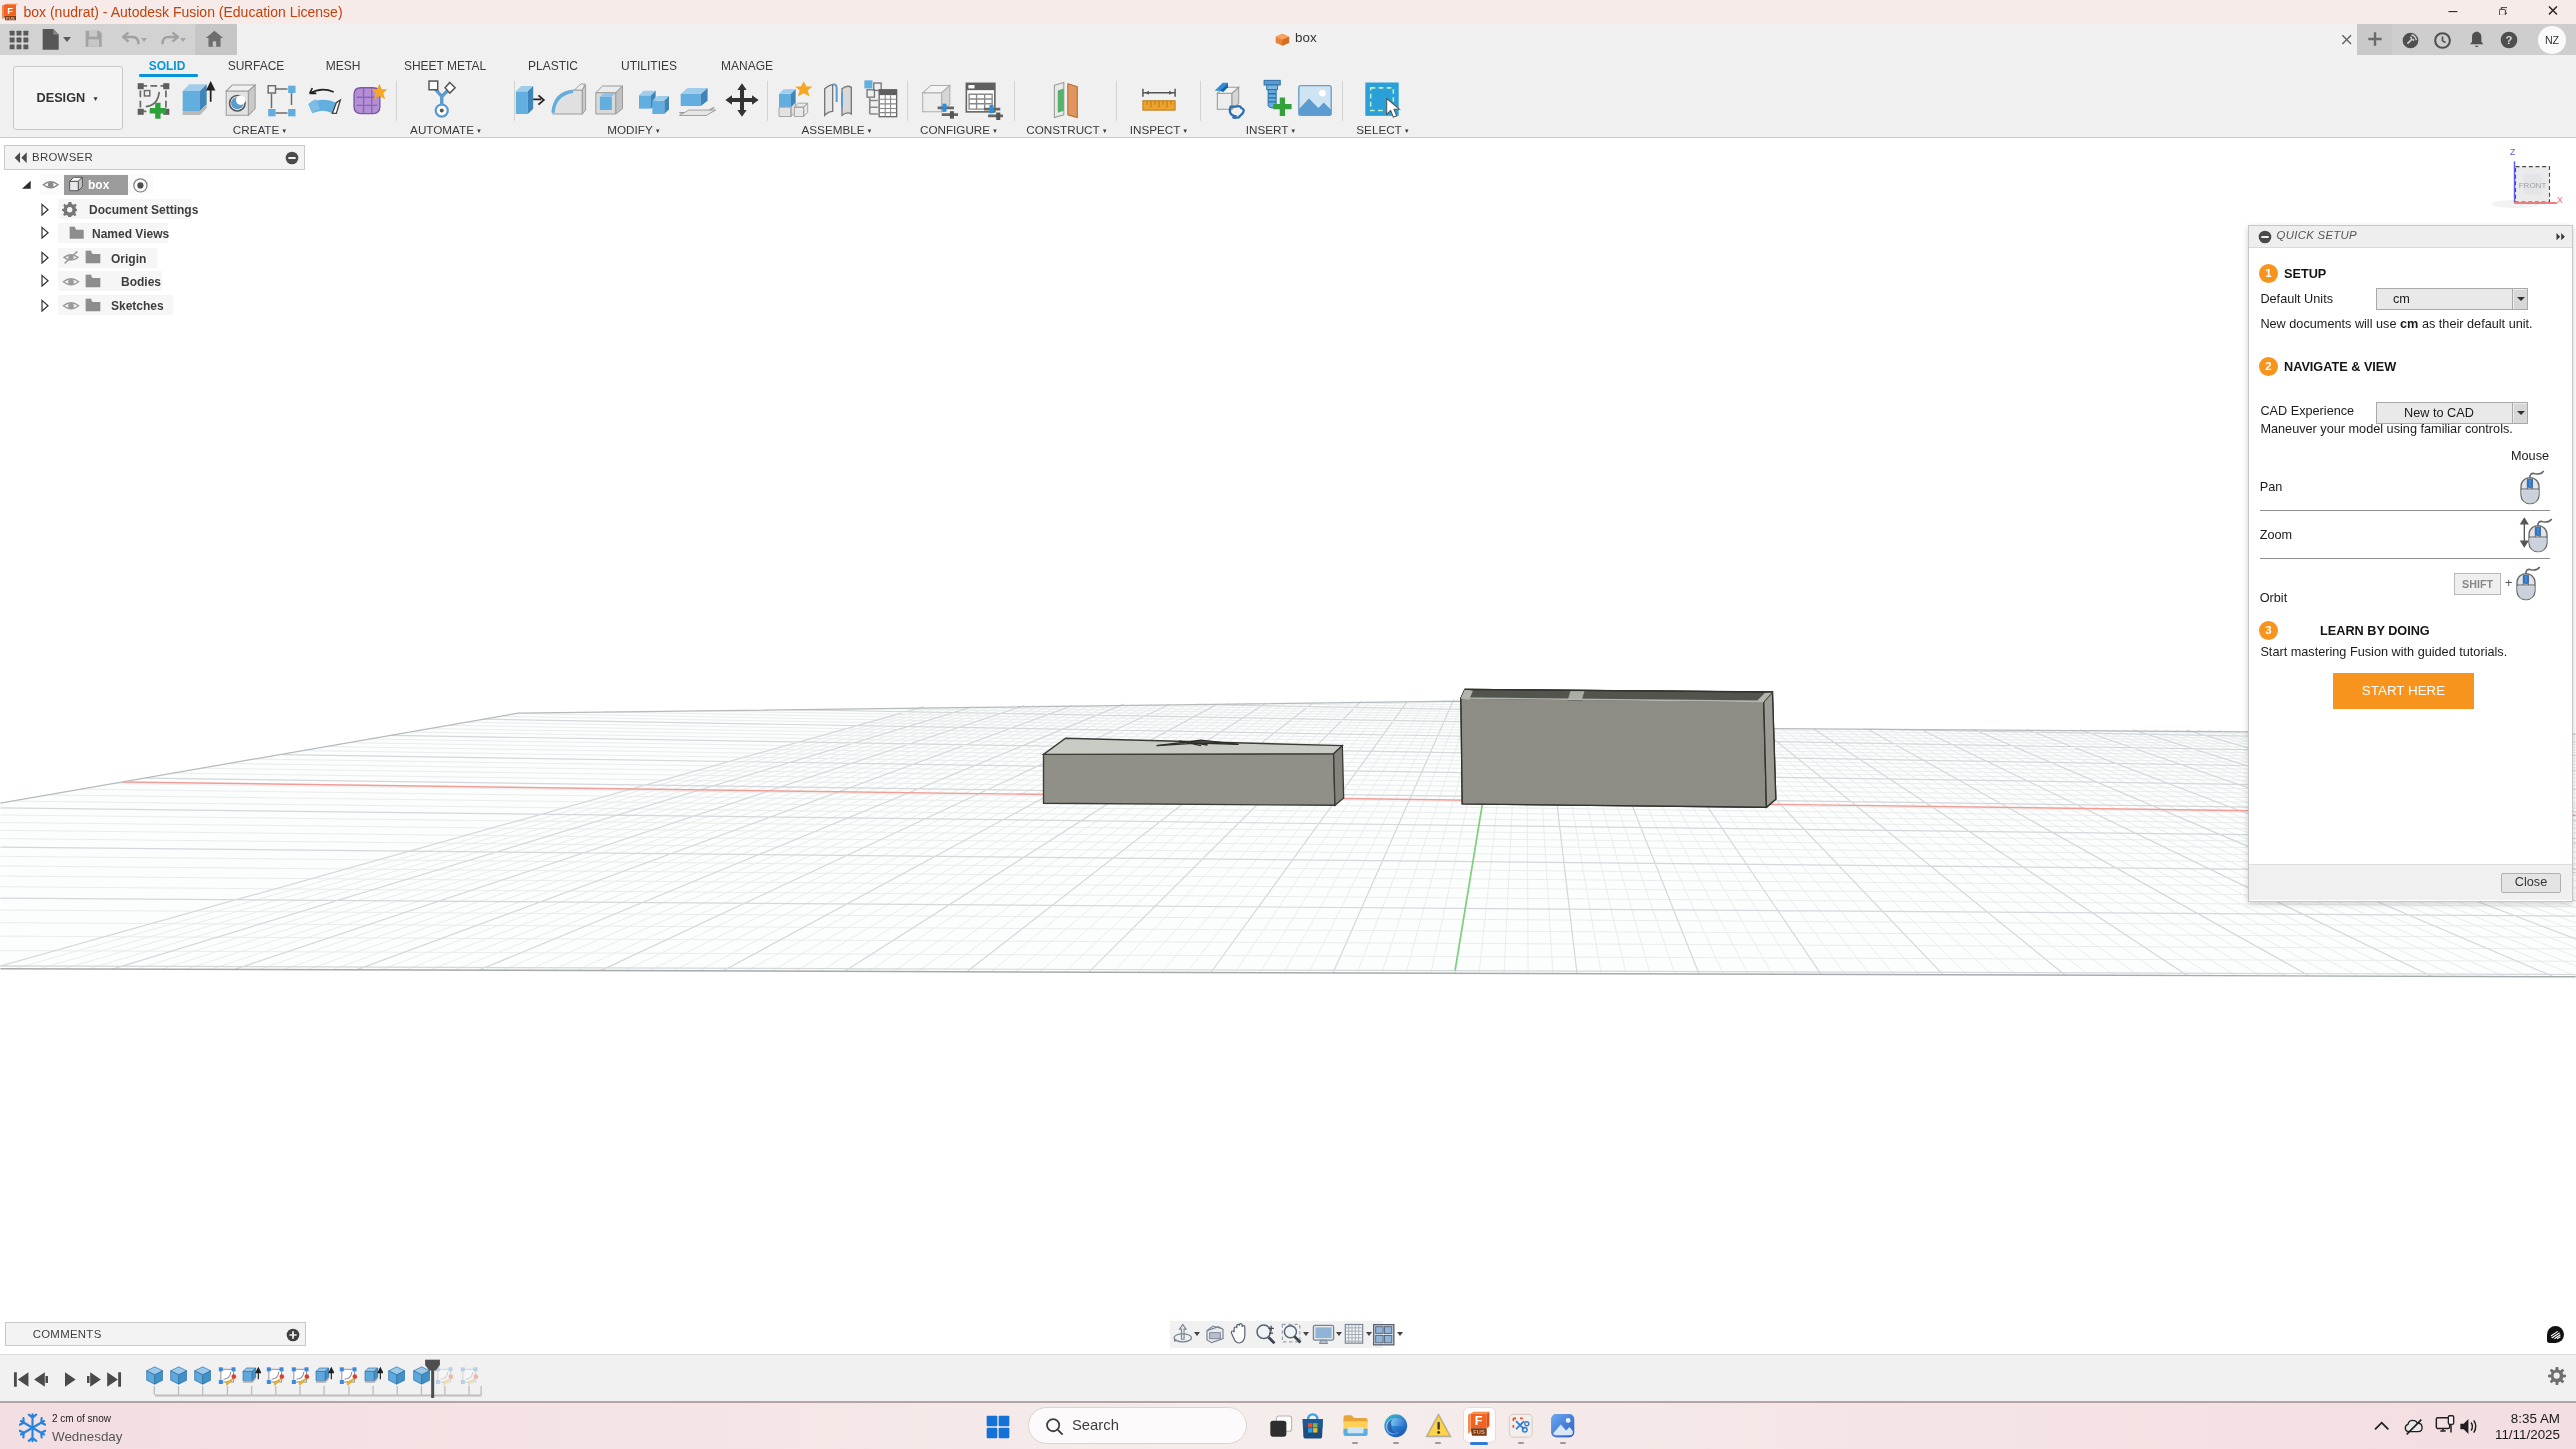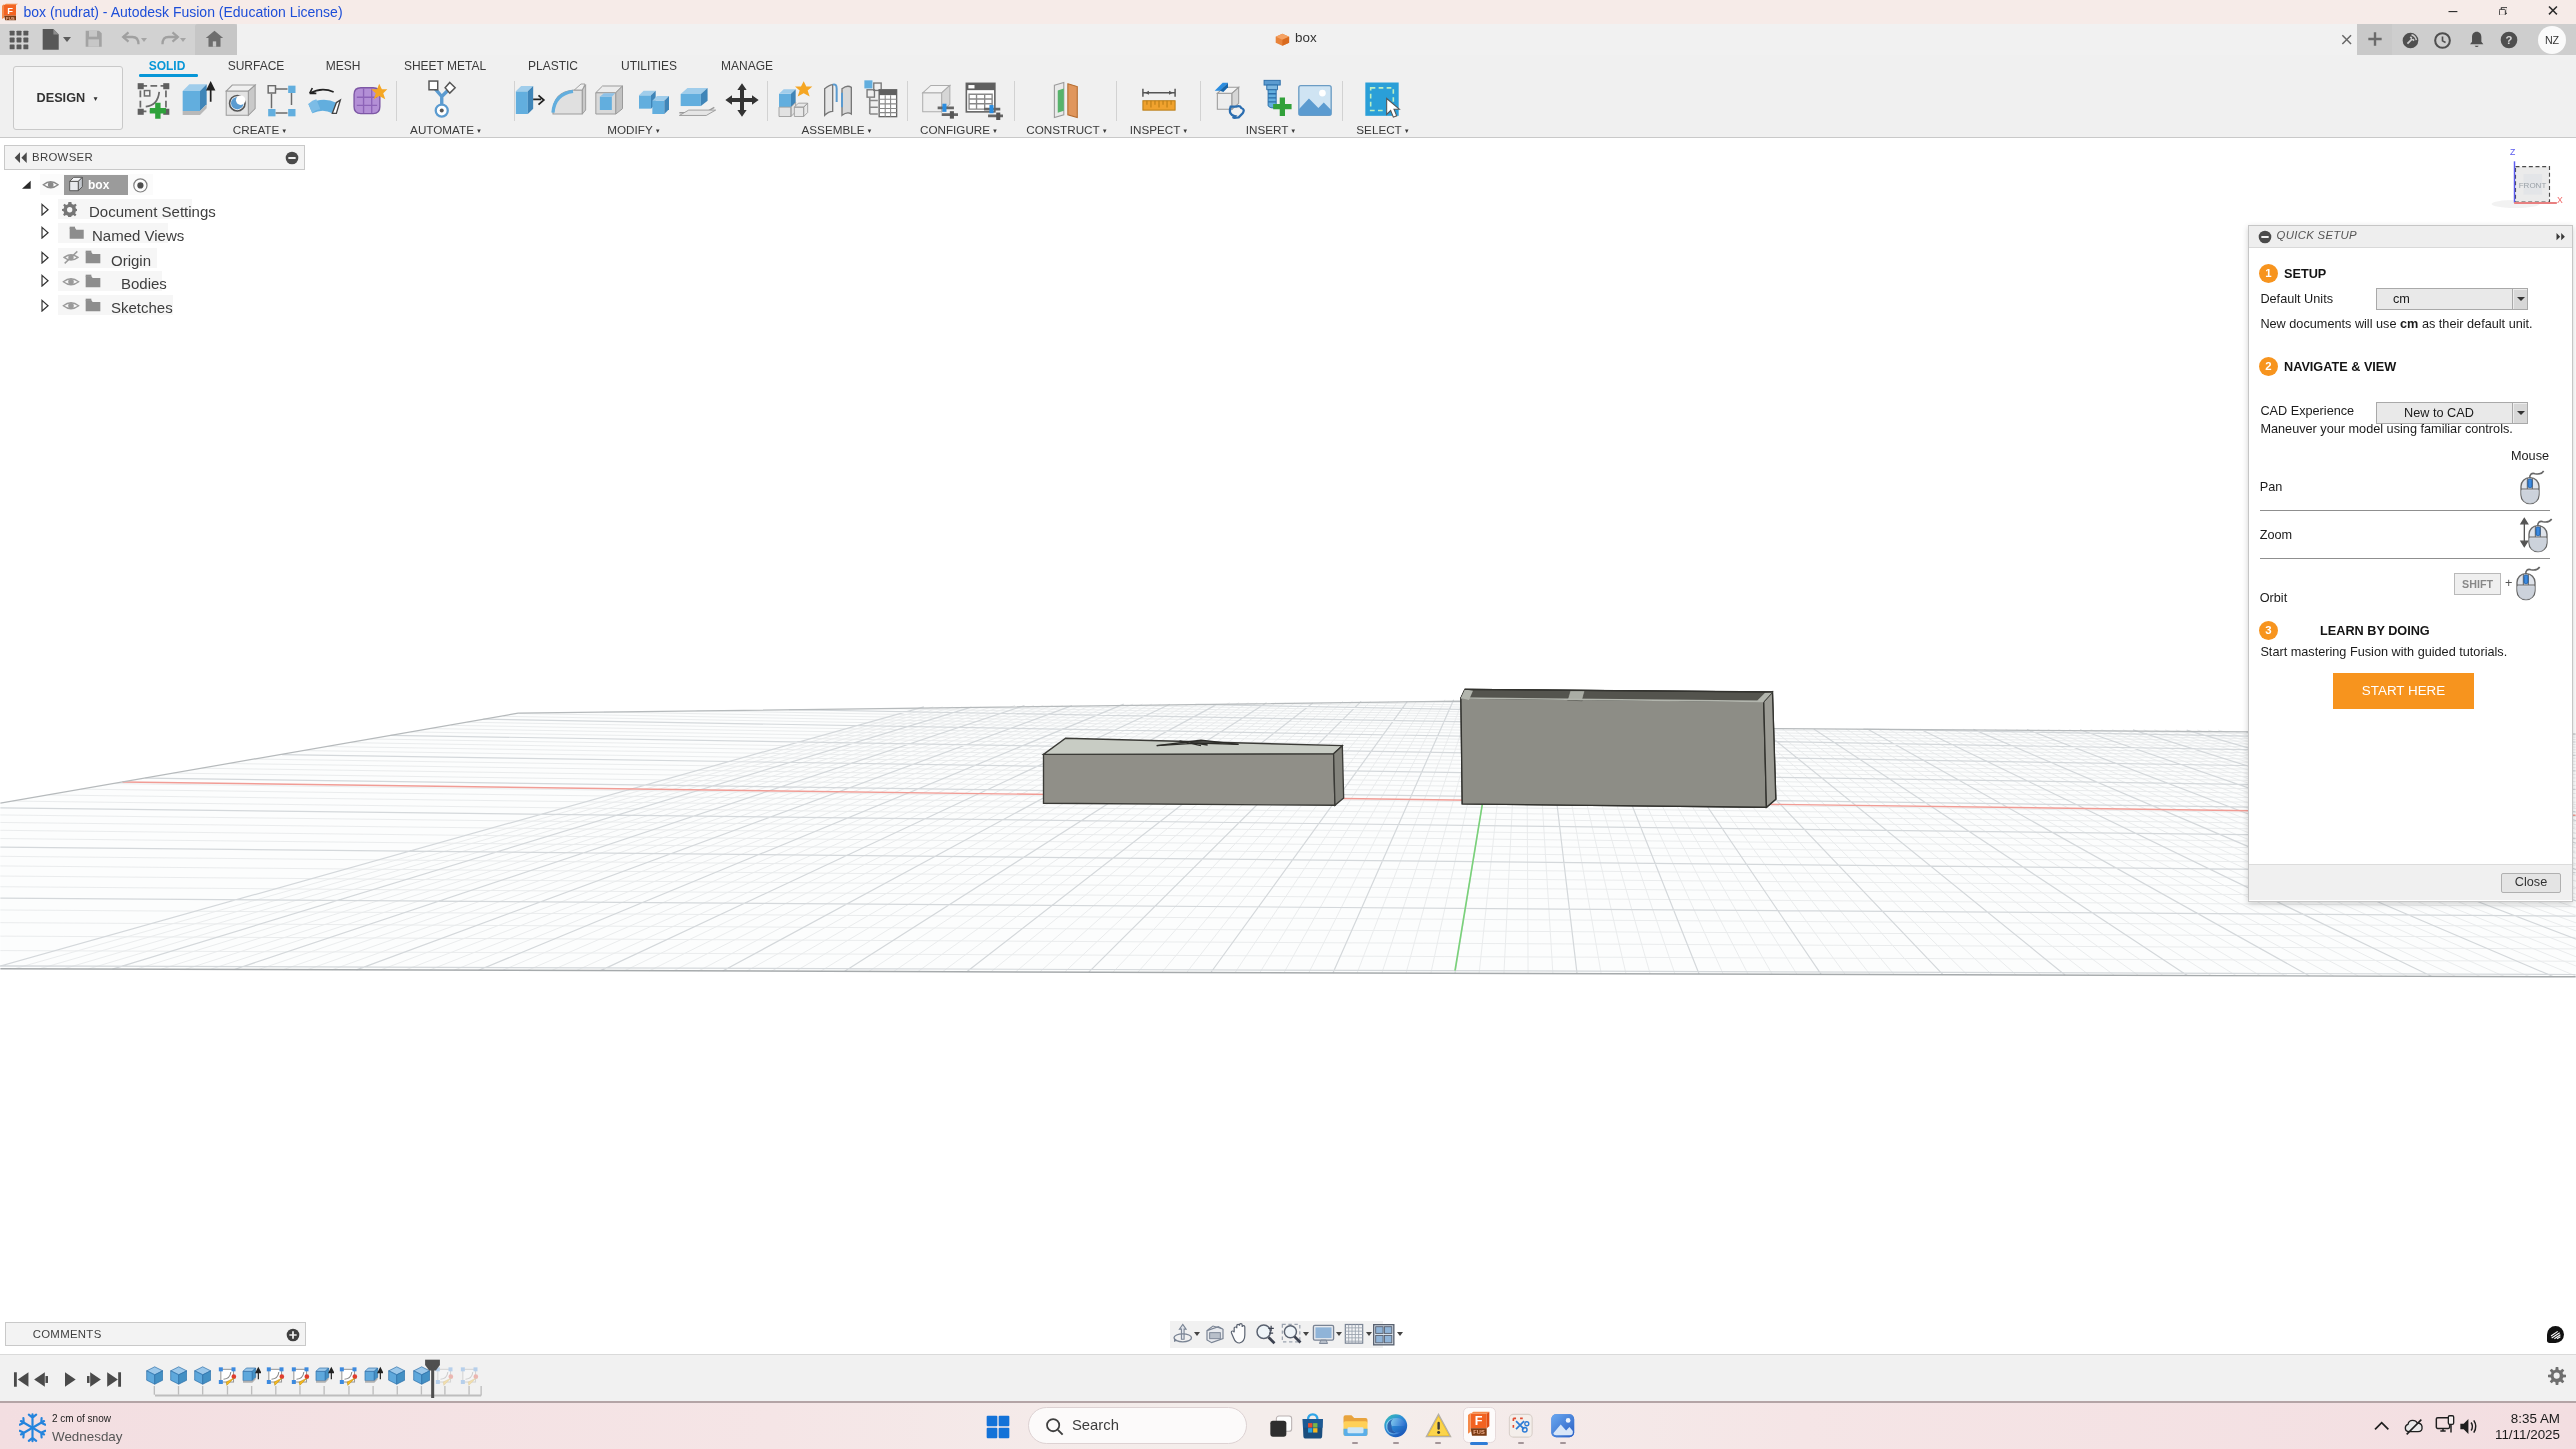--- a/index.html
+++ b/index.html
@@ -1,40 +1,40 @@
 <!DOCTYPE html>
 <html style="font-size:10.7px"><head>
 <meta charset="utf-8">
 <style>
   * { margin:0; padding:0; box-sizing:border-box; }
   html,body { width:2576px; height:1449px; overflow:hidden; background:#fff;
     font-family:"Liberation Sans", sans-serif; }
   .abs { position:absolute; }
   #titlebar { position:absolute; left:0; top:0; width:2576px; height:23.5px; background:#f6ebe8; }
-  #titlebar .title { position:absolute; left:23.5px; top:2.7px; font-size:14px; color:#1d4ed8; line-height:18px; }
+  #titlebar .title { position:absolute; left:23.5px; top:2.7px; font-size:14px; color:#c2410c; line-height:18px; }
   .winbtn { position:absolute; top:0; width:34px; height:23px; color:#2a2a2a; font-size:14px;
     text-align:center; line-height:21.5px; }
   #qat { position:absolute; left:0; top:23.5px; width:2576px; height:32px; background:#d2d2d2; }
   #docstrip { position:absolute; left:237px; top:23.5px; width:2120px; height:32px; background:#f1f1f1; }
   #hometab { position:absolute; left:195px; top:24px; width:42px; height:31px; background:#c6c6c6; border-radius:2.7px 2.7px 0 0; }
   #plustile { position:absolute; left:2357px; top:23.5px; width:36px; height:32px; background:#c9c9c9; border-radius:0 0 2.7px 2.7px; }
   #appicons { position:absolute; left:2392px; top:23.5px; width:184px; height:32px; background:#cecece; }
   #ribbon { position:absolute; left:0; top:55px; width:2576px; height:83px; background:#f0f0f0;
     border-bottom:0.7px solid #c9c9c9; }
   .rtab { position:absolute; top:59px; height:14.8px; font-size:12px; color:#3a3a3a; transform:translateX(-50%); white-space:nowrap; }
   .rtab.active { color:#0696d7; font-weight:bold; }
   .rsep { position:absolute; top:81px; height:40px; width:0.7px; background:#d2d2d2; }
   .rlabel { position:absolute; top:123px; height:13.4px; font-size:11.7px; color:#3a3a3a; transform:translateX(-50%); white-space:nowrap; }
   .rlabel .dn { font-size:6px; position:relative; top:-1.3px; margin-left:2px; }
   #design { position:absolute; left:12.7px; top:66px; width:110px; height:64px; background:#f4f4f4;
     border:1.3px solid #c9c9c9; border-radius:3px; }
   #canvas { position:absolute; left:0; top:138px; width:2576px; height:1216px; background:#fff; overflow:hidden; }
   .panelhdr { background:#f3f3f3; border:1.3px solid #c9c9c9; color:#3e3e3e; font-size:11.4px; letter-spacing:0.3px; }
   .treerow { position:absolute; background:#f6f6f6; }
-  .treetext { font-size:15px; color:#3e3e3e; }
+  .treetext { font-size:12px; color:#3e3e3e;font-weight:bold; }
   #quicksetup { position:absolute; left:2248px; top:225px; width:325px; height:677px; background:#fff;
     border:1.3px solid #c6c6c6; box-shadow:0 2px 6px rgba(0,0,0,0.18); }
   #qshead { position:absolute; left:0; top:0; width:323px; height:22px; background:#eeeeee; border-bottom:1.3px solid #d9d9d9;font-style:italic; }
   .qnum { position:absolute; width:19px; height:19px; border-radius:50%; background:#f7941e; color:#fff;
     font-weight:bold; font-size:11.4px; text-align:center; line-height:19px; }
   .qh { position:absolute; font-size:12.7px; font-weight:bold; color:#141414; }
   .qt { position:absolute; font-size:12.7px; color:#1b1b1b; }
   .dropdown { position:absolute; width:152px; height:21.5px; background:#e9e9e9; border:0.7px solid #a9a9a9; }
   .dropdown .txt { position:absolute; left:16px; top:3.4px; font-size:12.7px; color:#1b1b1b; }
   .dropdown .btn { position:absolute; right:0; top:0; width:14.8px; height:20px; background:#d7d7d7;

